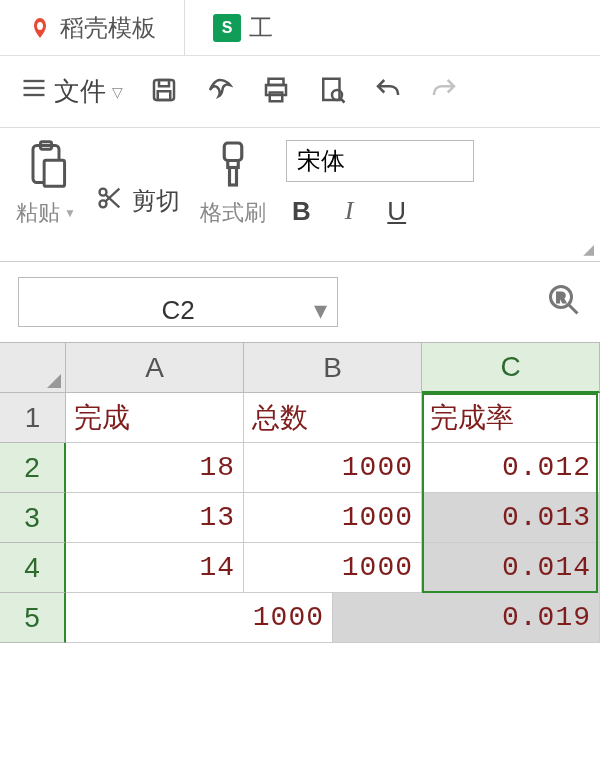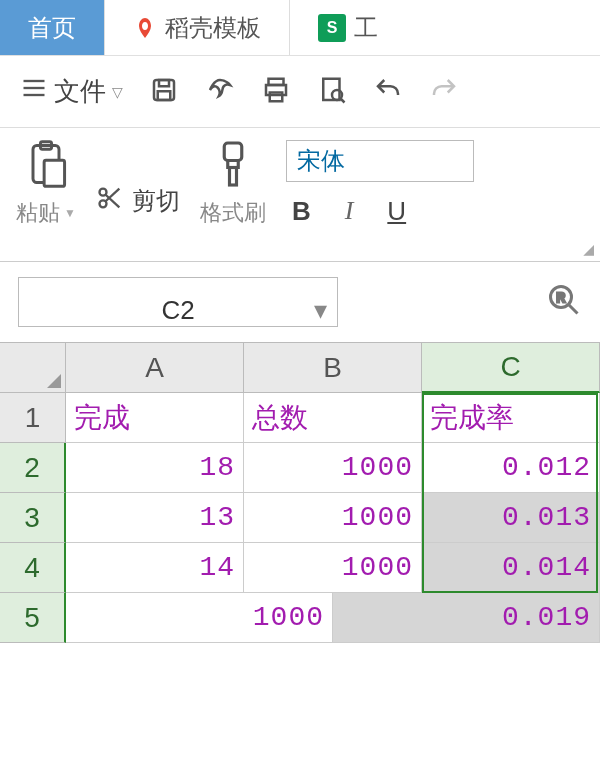--- a/index.html
+++ b/index.html
@@ -79,21 +79,21 @@
   .group-stack {
     display: flex; gap: 14px; padding-top: 2px;
   }
   .stack-row { display:flex; align-items:center; gap:8px; font-size:24px; color:#444;}
   .font-box {
     border: 1px solid #bbb;
     height: 42px;
     width: 188px;
     display:flex; align-items:center;
     padding: 0 10px;
-    font-size: 24px; color:#0369a1;
+    font-size: 24px; color:#000000;
     margin-top:2px;
   }
   .font-attrs { display:flex; gap:34px; font-size:26px; color:#444; margin-top:14px; padding-left:6px;}
   .font-attrs .ital { font-style: italic; font-family: Georgia, serif; color:#666;}
   .font-attrs .under { text-decoration: underline; }
   .name-box-row {
     display:flex; align-items:center;
     height: 80px;
     padding: 14px 18px;
     gap: 20px;
@@ -133,44 +133,41 @@
   .row-hdr {
     width:66px; border-right:1px solid #bbb; border-bottom:1px solid #bbb;
     background:#e9e9e9;
     display:flex; align-items:center; justify-content:center;
     font-size:28px; color:#555;
   }
   .row-hdr.sel { background:#dfeedd; color:#2d6a2d; border-right:2px solid #2d8a2d;}
   .cell {
     flex:1; border-right:1px solid #ccc; border-bottom:1px solid #ccc;
     display:flex; align-items:center;
-    font-size:28px; color:#a21caf;
+    font-size:28px; color:#7f1d1d;
     padding: 0 8px;
   }
   .cell.num { justify-content:flex-end; font-family: "Courier New", monospace; letter-spacing:1px;}
   .cell.txt { justify-content:flex-start; }
   .cell.selrange { background:#d6d6d6; }
   .cell.active { background:#fff !important; }
   .sel-outline {
     position:absolute; border:2px solid #2d8a2d;
     pointer-events:none;
   }
   .grid-area { position:relative; }
   .dialog-launcher {
     position:absolute; right:6px; bottom:4px;
     color:#aaa; font-size:14px;
   }
 </style>
 </head>
 <body>
 
 <div class="tabs">
-  <div class="tab active">
-    <span>首页</span>
-  </div>
   <div class="tab">
     <span class="tab-icon icon-docer">
       <svg viewBox="0 0 24 24" width="24" height="24" fill="#e84a36">
           <path d="M12 2C9 2 6 5 6 10c0 4 3 8 6 12 3-4 6-8 6-12 0-5-3-8-6-8zm0 4c2 0 3 2 3 4s-1 4-3 4-3-2-3-4 1-4 3-4z"></path>
         </svg>
     </span>
     <span>稻壳模板</span>
   </div>
   <div class="tab" style="border-right:none">
     <span class="icon-sheet">S</span>

